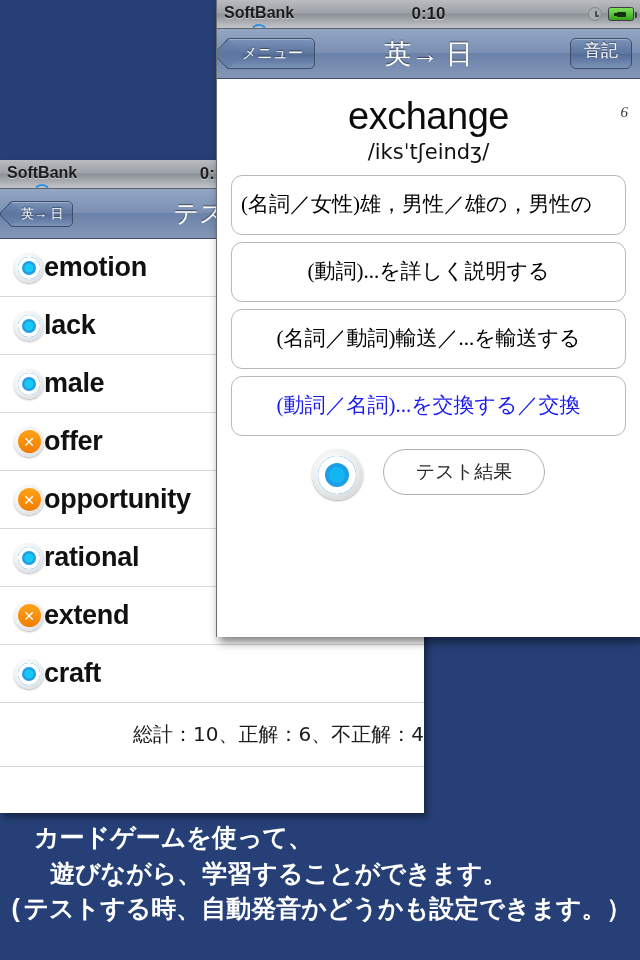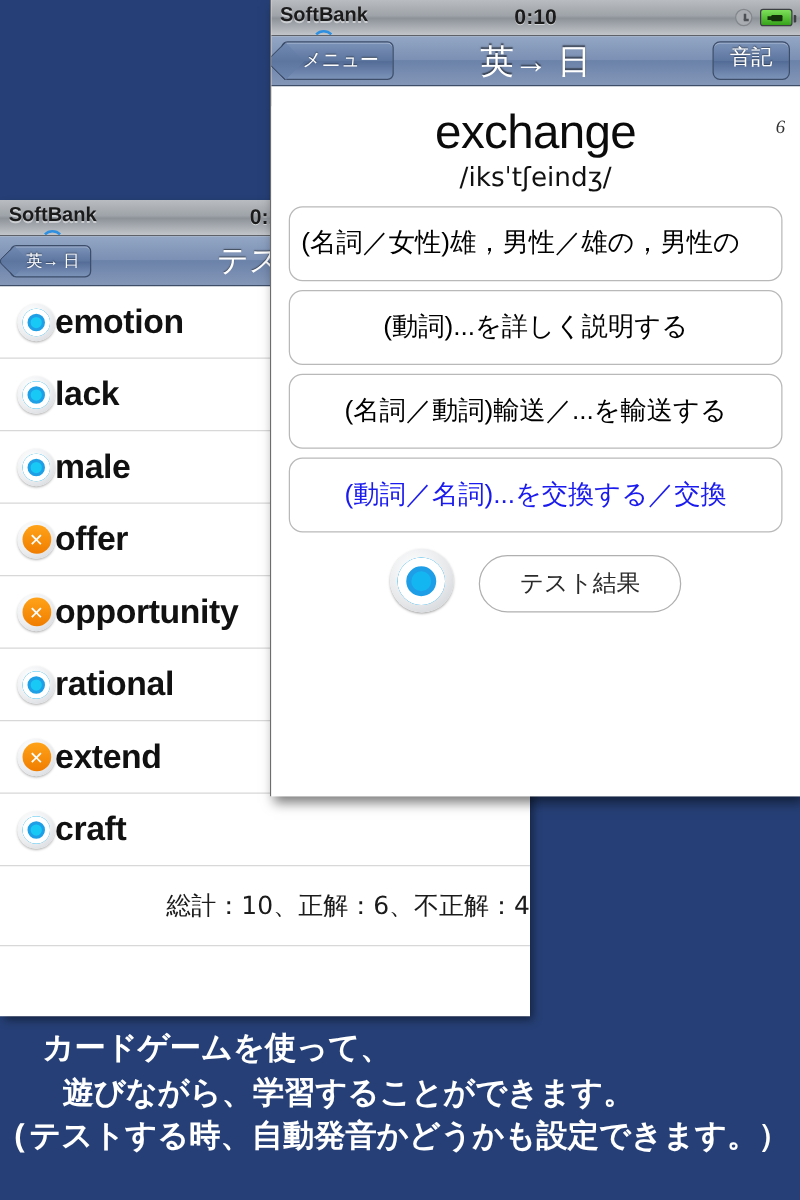--- a/index.html
+++ b/index.html
@@ -104,21 +104,21 @@
     width:9px; height:5px; background:#14300a; border-radius:1px;
   }
   .plug::after{
     content:""; position:absolute; left:0px; top:3.2px;
     width:4px; height:2.5px; background:#14300a;
   }
 
   
   .navbar {
     position: relative;
-    height: 40px;
+    height: 50px;
     background: linear-gradient(to bottom,
       #93a6c4 0%, #7b90b4 48%, #6b82a9 50%, #8497b8 100%);
     border-bottom: 1px solid #3f4e68;
     display: flex; align-items: center;
     padding: 0 8px;
   }
   .nav-title {
     position:absolute; left:0; right:0; top:0; bottom:0;
     display:flex; align-items:center; justify-content:center;
     font-size: 27px; color:#ffffff; font-weight:500;
@@ -180,27 +180,27 @@
   .choices { margin: 11px 14px 0 14px; display:flex; flex-direction:column; gap: 7px; }
   .choice {
     border: 1px solid #b9b9b9;
     border-radius: 11px;
     background:#fff;
     min-height: 60px;
     display:flex; align-items:center; justify-content:center;
     padding: 5px 9px;
     font-size: 21px; color:#000; line-height:1.22;
     text-align:center;
-    font-family: Liberation Sans, sans-serif;
+    font-family: Liberation Serif, serif;
   }
   .choice.wrap { justify-content:flex-start; text-align:left; }
   .choice.selected { color:#1a1aee; }
 
   .card-actions {
-    display:flex; align-items:flex-end; justify-content:center;
+    display:flex; align-items:flex-start; justify-content:center;
     gap: 20px; margin-top: 13px;
   }
   .radio-big {
     width: 51px; height: 51px; border-radius: 50%;
     background: radial-gradient(circle at 38% 32%, #ffffff 0%, #e6e8ea 58%, #c9ccd0 100%);
     box-shadow: 0 1px 2px rgba(0,0,0,0.35);
     display:flex; align-items:center; justify-content:center;
   }
   .radio-big::after {
     content:""; width: 38px; height: 38px; border-radius:50%;

